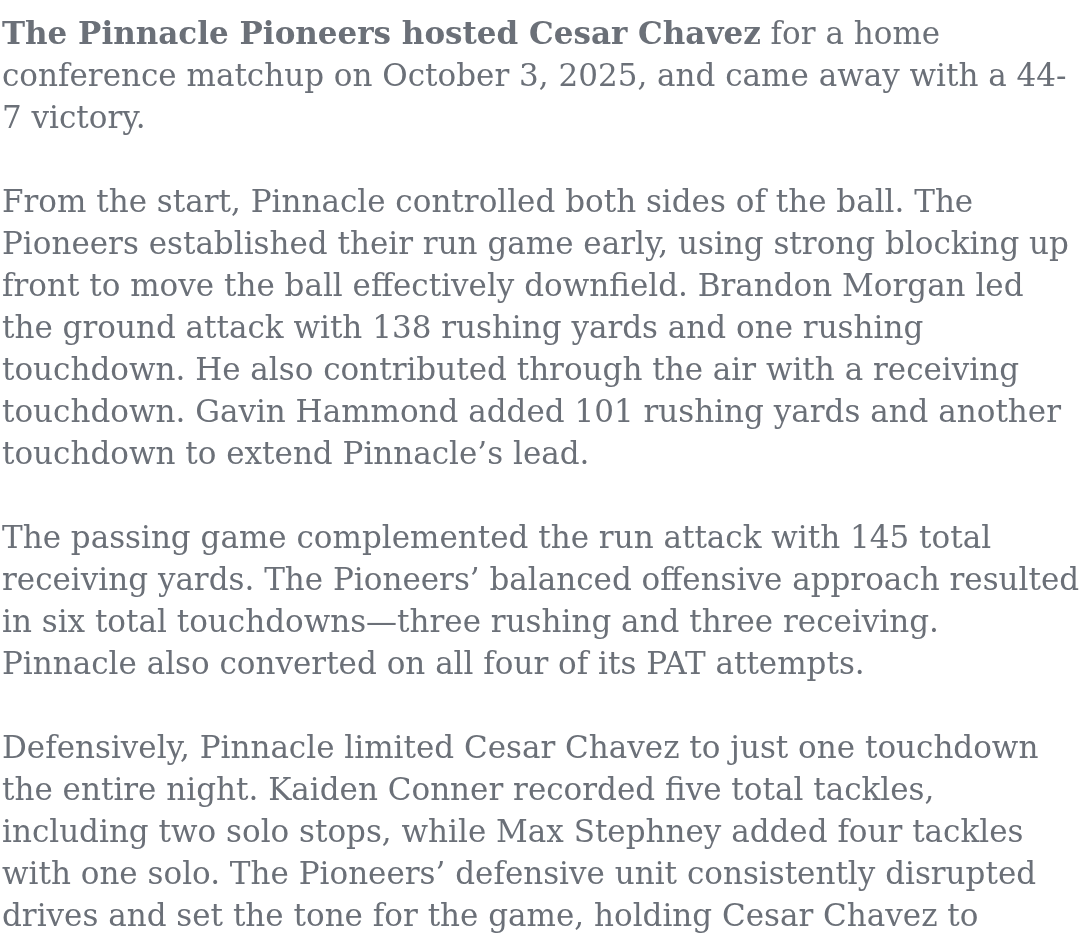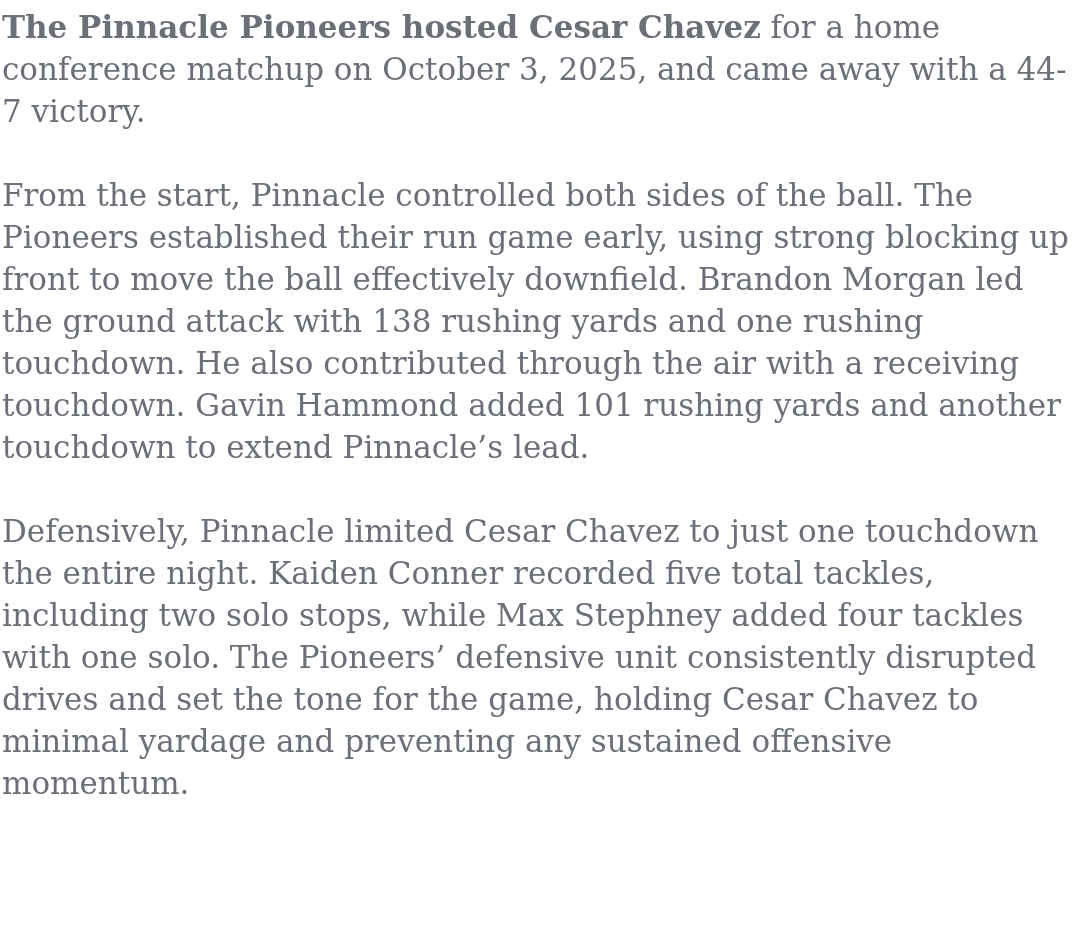--- a/index.html
+++ b/index.html
@@ -12,31 +12,32 @@
       width: 1080px;
       min-height: 944px;
       box-sizing: border-box;
       padding: 2px 0 0 2px;
       font-family: "DejaVu Serif", serif;
       font-size: 31px;
       line-height: 42px;
       color: #6b7078;
     }
     .article p {
-      margin: 4px 0 42px 0;
+      margin: 10px 0 42px 0;
     }
     .article p:last-child {
       margin-bottom: 0;
     }
     .bold-lead {
       font-weight: bold;
     }
   </style>
 </head>
 <body style="background: rgb(255, 255, 255);">
 
 <div class="article" style="color: rgb(107, 112, 120);">
   <p>
     <span class="bold-lead">The Pinnacle Pioneers hosted Cesar Chavez</span><span> for a home conference matchup on October 3, 2025, and came away with a 44-7 victory.</span>
   </p>
   <p>From the start, Pinnacle controlled both sides of the ball. The Pioneers established their run game early, using strong blocking up front to move the ball effectively downfield. Brandon Morgan led the ground attack with 138 rushing yards and one rushing touchdown. He also contributed through the air with a receiving touchdown. Gavin Hammond added 101 rushing yards and another touchdown to extend Pinnacle’s lead.</p>
+  <p>The passing game complemented the run attack with 145 total receiving yards. The Pioneers’ balanced offensive approach resulted in six total touchdowns—three rushing and three receiving. Pinnacle also converted on all four of its PAT attempts.</p>
   <p>Defensively, Pinnacle limited Cesar Chavez to just one touchdown the entire night. Kaiden Conner recorded five total tackles, including two solo stops, while Max Stephney added four tackles with one solo. The Pioneers’ defensive unit consistently disrupted drives and set the tone for the game, holding Cesar Chavez to minimal yardage and preventing any sustained offensive momentum.</p>
 </div>
 
 </body></html>

